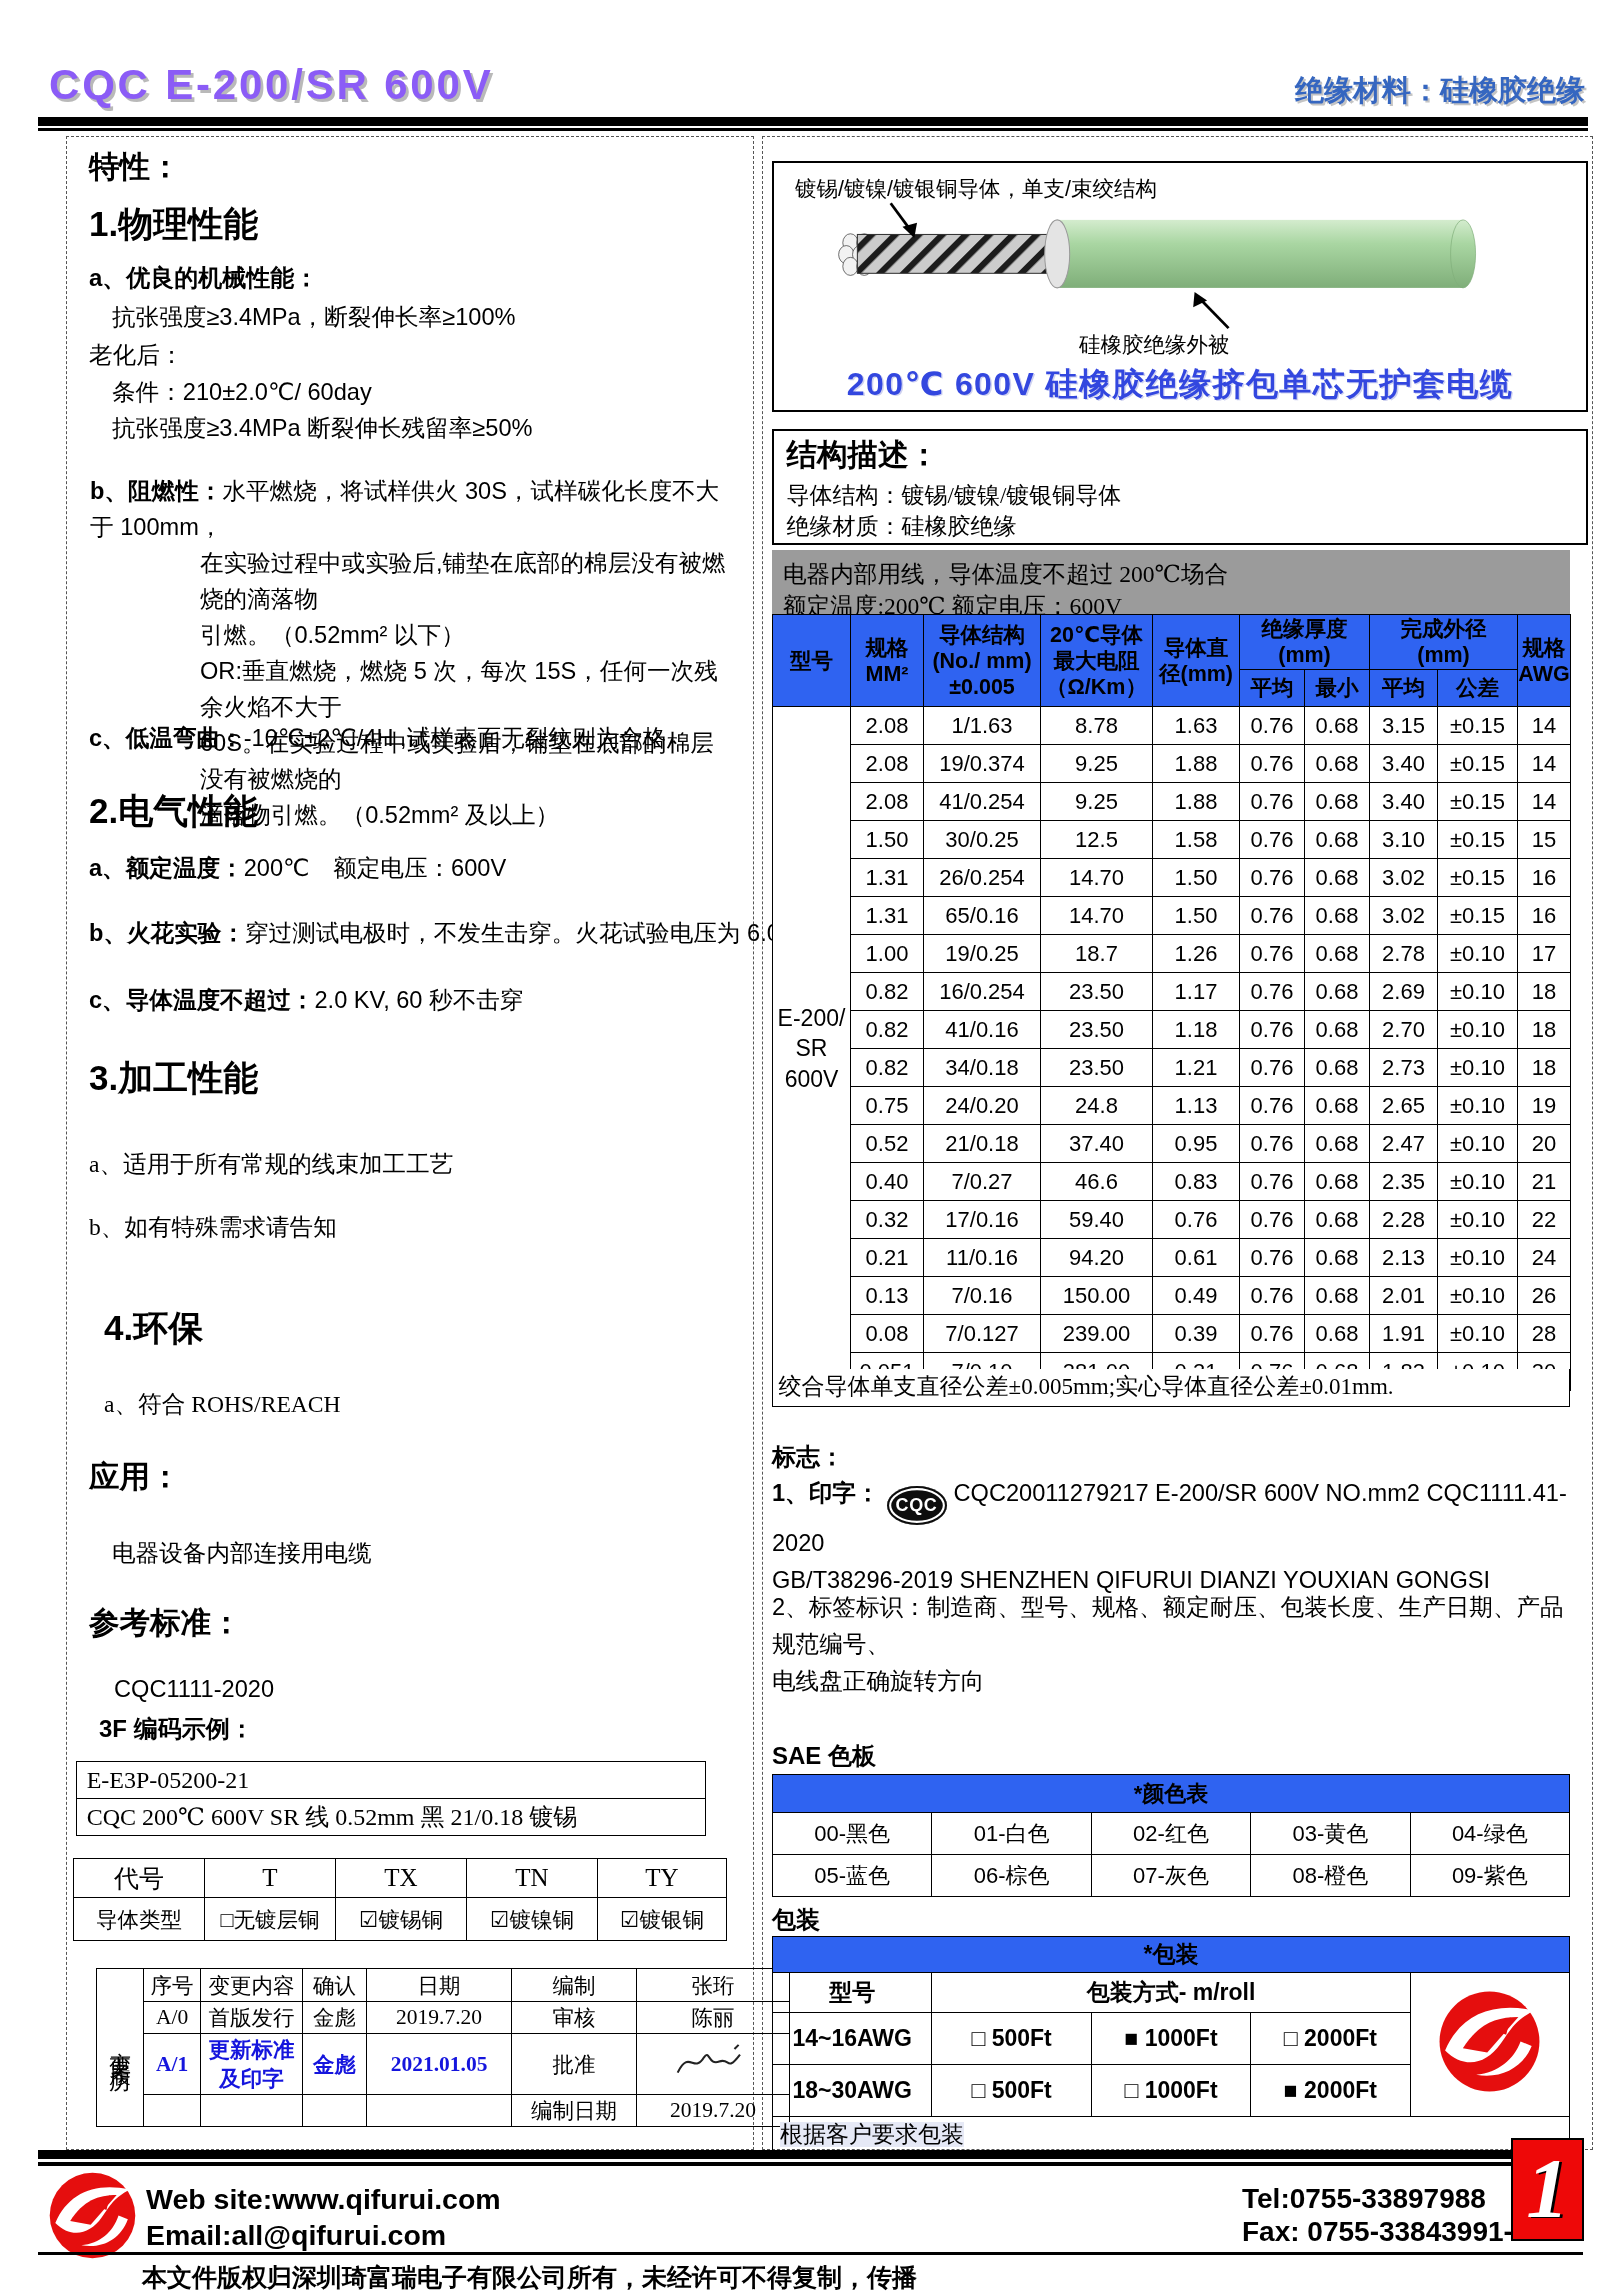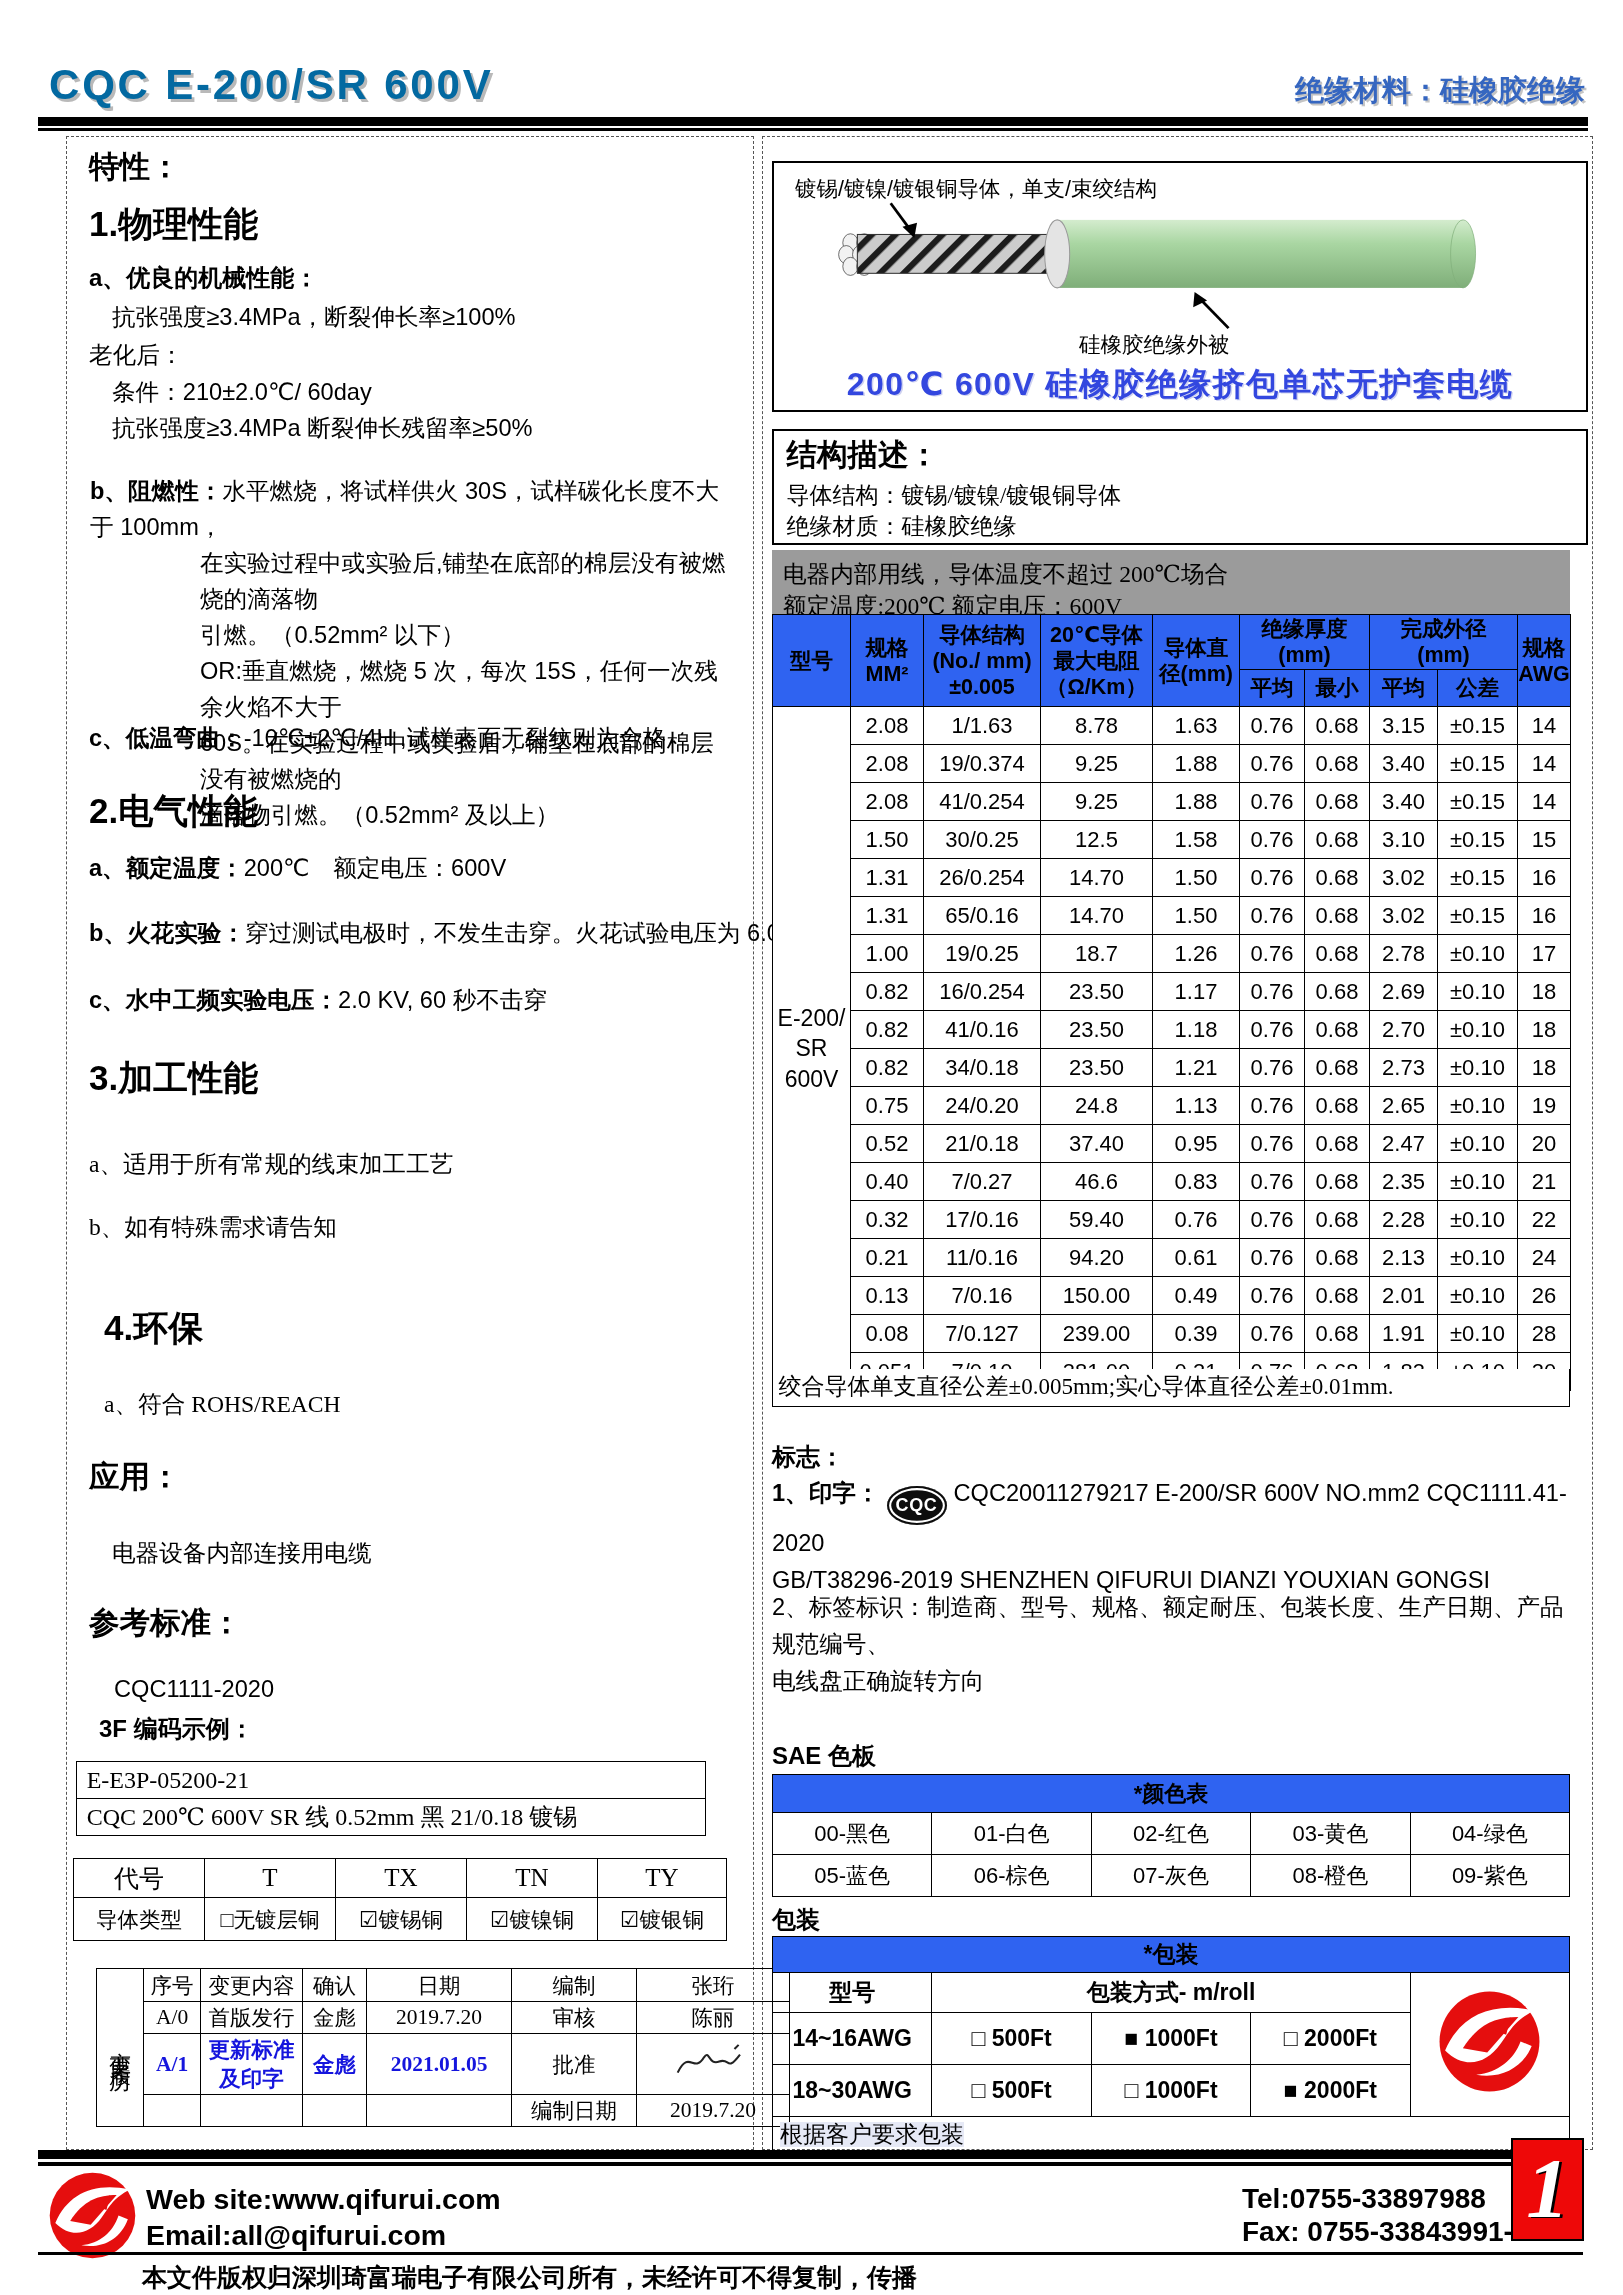--- a/index.html
+++ b/index.html
@@ -2,21 +2,21 @@
 <html style="font-size:11px"><head>
 <meta charset="utf-8">
 <style>
   html,body{margin:0;padding:0;background:#e8e8e8;}
   .page{position:relative;width:1623px;height:2295px;background:#fff;
         font-family:"Liberation Sans","DejaVu Sans",sans-serif;color:#000;overflow:hidden;margin:0 auto;}
   .abs{position:absolute;}
   .serif{font-family:"Liberation Serif","DejaVu Serif",serif;}
   .pre{white-space:pre-line;}
   
-  .hd-title{left:49px;top:61px;font-size:42px;font-weight:bold;color:#0369a1;
+  .hd-title{left:49px;top:61px;font-size:42px;font-weight:bold;color:#8b5cf6;
             letter-spacing:2.8px;text-shadow:2.8px 2.8px 0 #b9b9b9;}
   .hd-sub{right:38px;top:71px;font-size:29px;font-weight:bold;color:#3566c0;
           text-shadow:2.1px 2.1px 0 #c4c4c4;}
   .rule{background:#000;}
   
   .dashed{border:1.4px dashed #555;}
   
   .h-big{font-size:35px;font-weight:bold;}
   .h-mid{font-size:30.5px;font-weight:bold;}
   .lbl{font-size:24px;font-weight:bold;}
@@ -112,21 +112,21 @@
   </div>
 
   <div class="abs h-big" style="left:89px;top:788px;">2.电气性能</div>
   <div class="abs body-t" style="left:89px;top:852px;">
     <b>a、额定温度：</b><span>200℃　额定电压：600V</span>
   </div>
   <div class="abs body-t" style="left:89px;top:917px;">
     <b>b、火花实验：</b><span>穿过测试电极时，不发生击穿。火花试验电压为 6.0 KV</span>
   </div>
   <div class="abs body-t" style="left:89px;top:984px;">
-    <b>c、水中工频实验电压：</b><span>2.0 KV, 60 秒不击穿</span>
+    <b>c、导体温度不超过：</b><span>2.0 KV, 60 秒不击穿</span>
   </div>
 
   <div class="abs h-big" style="left:89px;top:1055px;">3.加工性能</div>
   <div class="abs body-t serif" style="left:89px;top:1148px;">a、适用于所有常规的线束加工工艺</div>
   <div class="abs body-t serif" style="left:89px;top:1211px;">b、如有特殊需求请告知</div>
 
   <div class="abs h-big" style="left:104px;top:1305px;">4.环保</div>
   <div class="abs body-t serif" style="left:104px;top:1388px;">a、符合 ROHS/REACH</div>
 
   <div class="abs h-mid" style="left:89px;top:1457px;">应用：</div>

